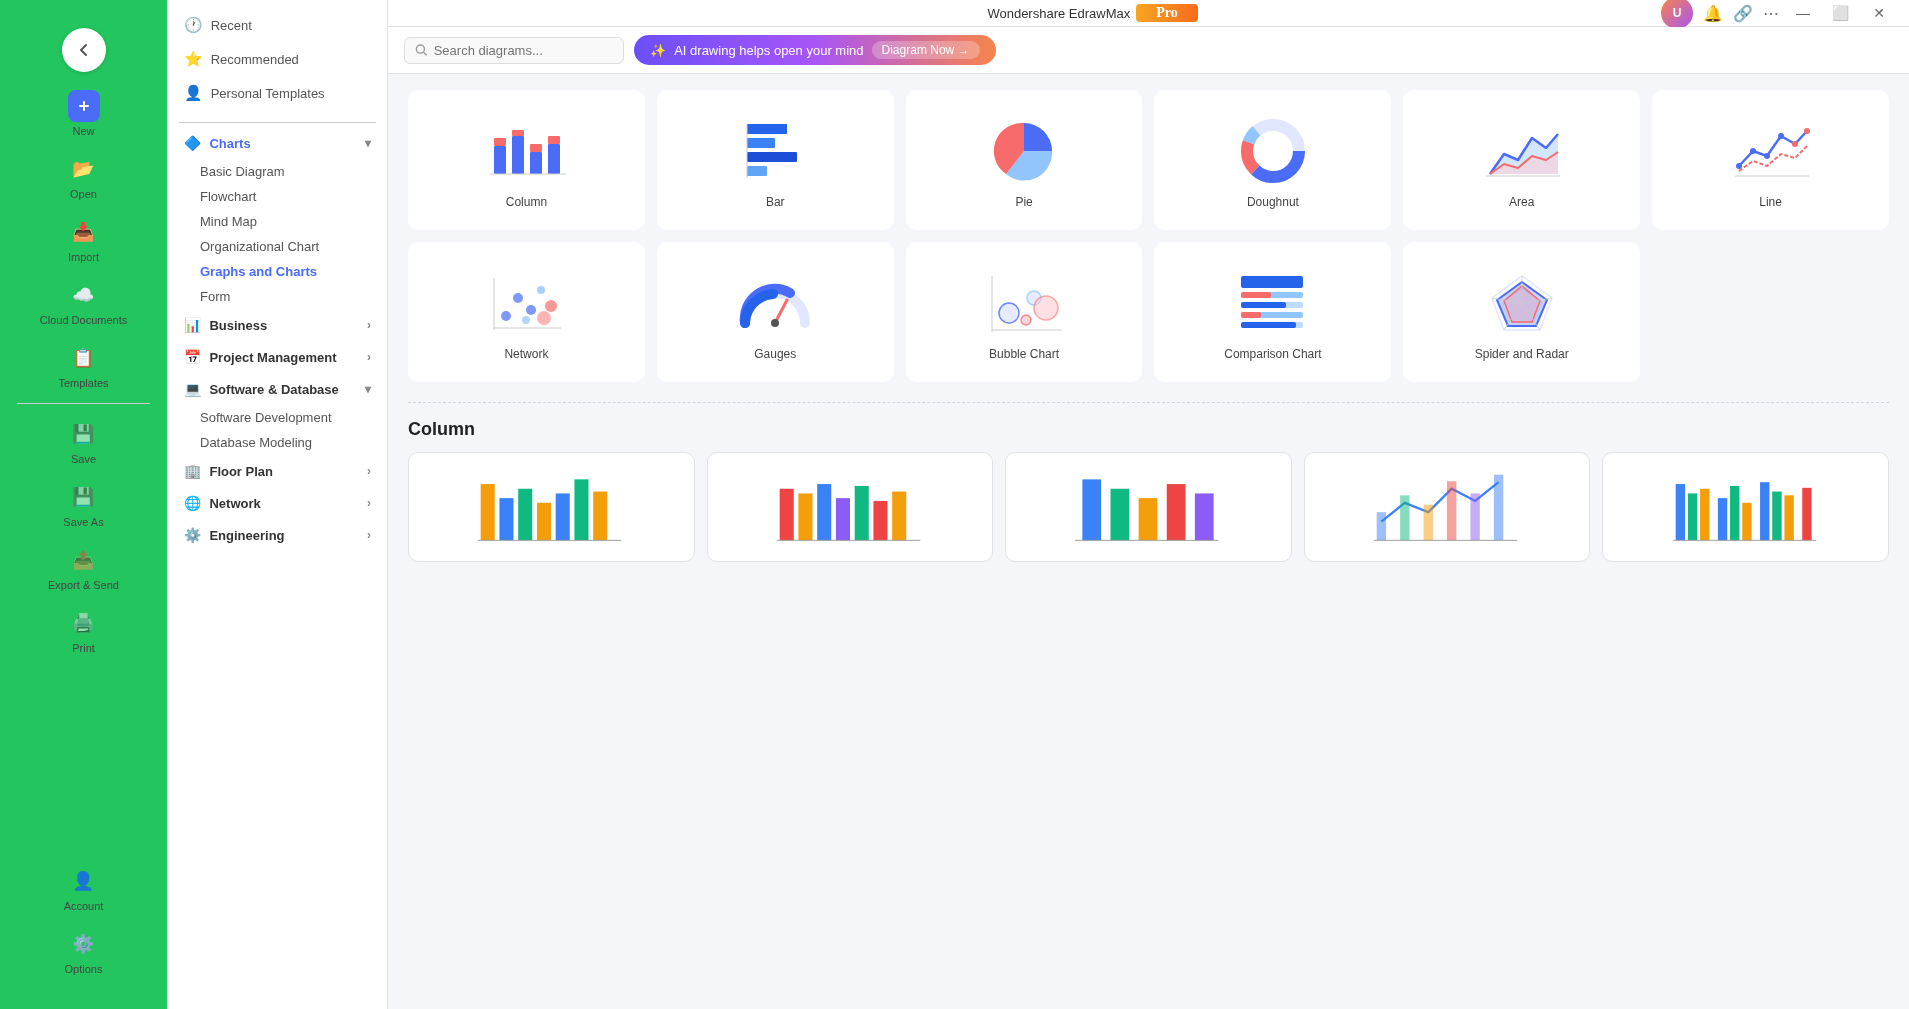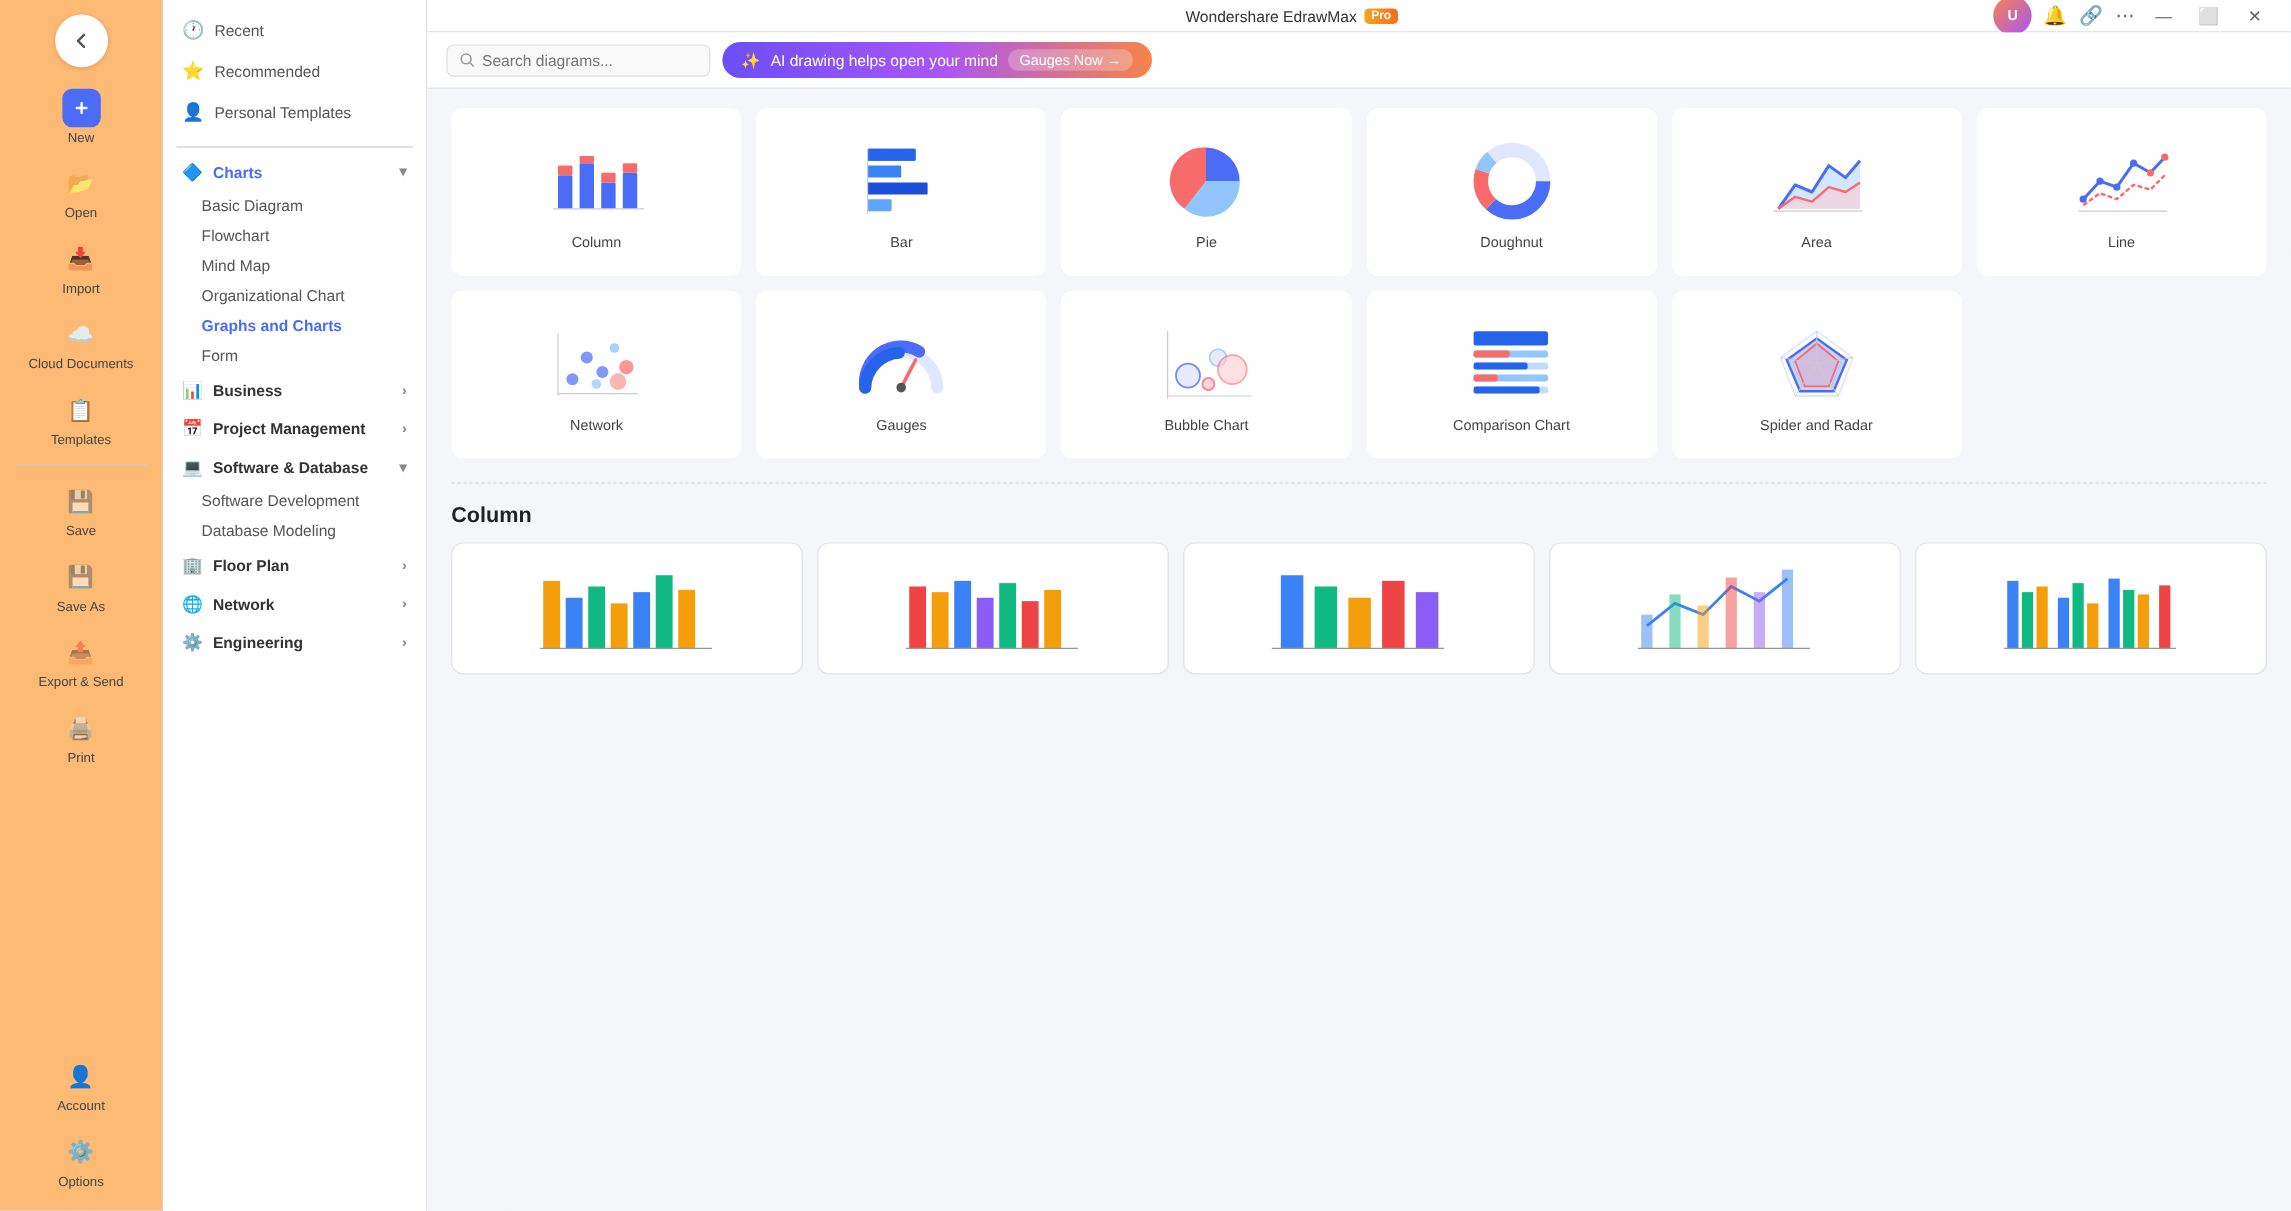--- a/index.html
+++ b/index.html
@@ -1,25 +1,25 @@
 <!DOCTYPE html>
 <html><head>
   <meta charset="utf-8">
   <style>
     * { box-sizing: border-box; margin: 0; padding: 0; }
     body { font-family: 'Segoe UI', Arial, sans-serif; background: #f0f2f5; display: flex; height: 100vh; overflow: hidden; }
 
     
     .sidebar {
-      width: 136px;
-      background: #fdba74;
+      width: 168px;
+      background: #22c55e;
       display: flex;
       flex-direction: column;
       align-items: center;
-      padding: 12px 0;
+      padding: 28px 0;
       gap: 4px;
       flex-shrink: 0;
       border-right: 1px solid #d0d3db;
     }
     .sidebar-back {
       width: 44px; height: 44px;
       border-radius: 50%;
       background: #fff;
       display: flex; align-items: center; justify-content: center;
       cursor: pointer;
@@ -106,24 +106,25 @@
       border-bottom: 1px solid #e0e2e8;
       flex-shrink: 0;
     }
     .titlebar-center {
       display: flex; align-items: center; gap: 6px;
       font-size: 13px; font-weight: 500; color: #333;
     }
     .pro-badge {
       background: linear-gradient(90deg, #f5a623, #f76b1c);
       color: #fff;
-      font-size: 10px;
+      font-size: 14px;
       font-weight: 700;
-      padding: 1px 6px;
+      padding: 1px 20px;
       border-radius: 4px;
+      font-family: Liberation Serif, serif;
     }
     .titlebar-right {
       display: flex; align-items: center; gap: 10px;
     }
     .win-btn {
       width: 28px; height: 28px;
       border-radius: 6px;
       display: flex; align-items: center; justify-content: center;
       cursor: pointer; font-size: 14px; color: #666;
     }
@@ -421,21 +422,21 @@
       <svg width="14" height="14" viewBox="0 0 14 14" fill="none">
         <circle cx="6" cy="6" r="4.5" stroke="#999" stroke-width="1.5"></circle>
         <path d="M10 10l2.5 2.5" stroke="#999" stroke-width="1.5" stroke-linecap="round"></path>
       </svg>
       <input type="text" placeholder="Search diagrams..." style="">
     </div>
 
     <div class="ai-banner">
       <span>✨</span>
       <span>AI drawing helps open your mind</span>
-      <span class="ai-create-btn">Gauges Now →</span>
+      <span class="ai-create-btn">Diagram Now →</span>
     </div>
   </div>
 
   <div class="content">
 
     <div class="chart-grid">
 
       <div class="chart-card">
         <div class="chart-thumb">
           <svg class="thumb-svg" viewBox="0 0 80 70">

